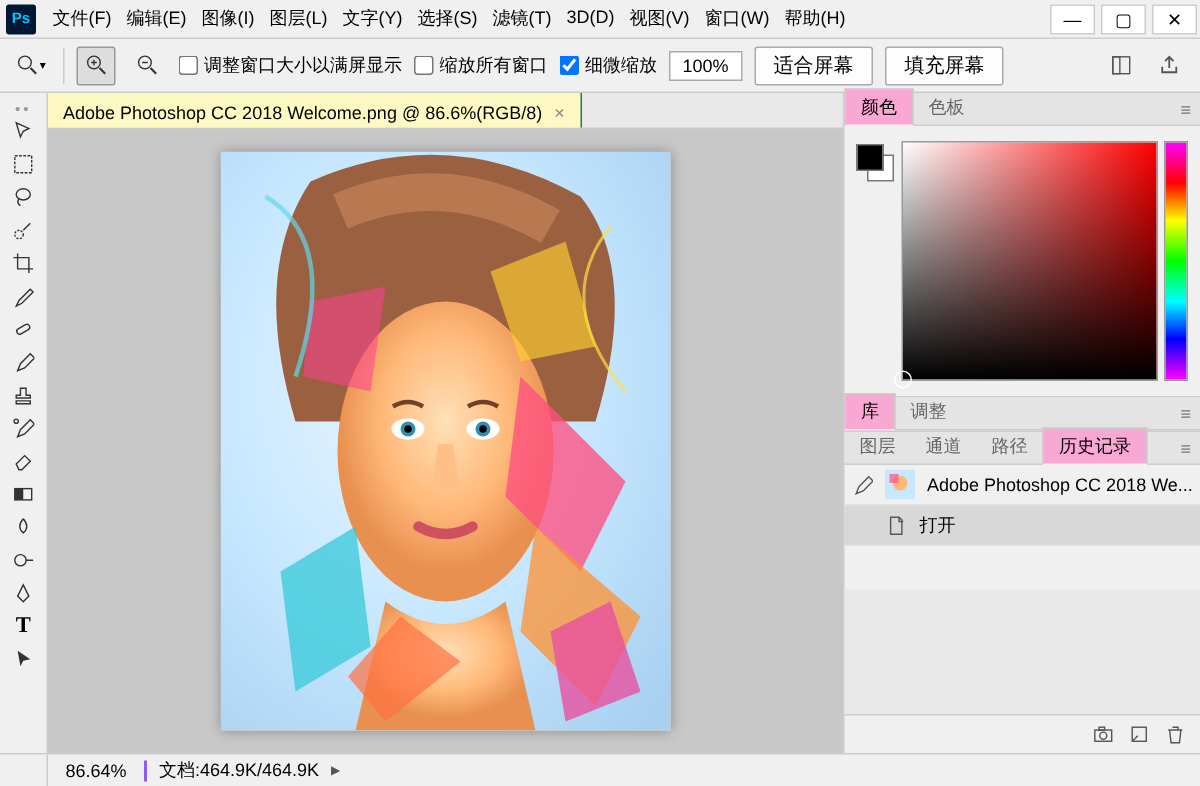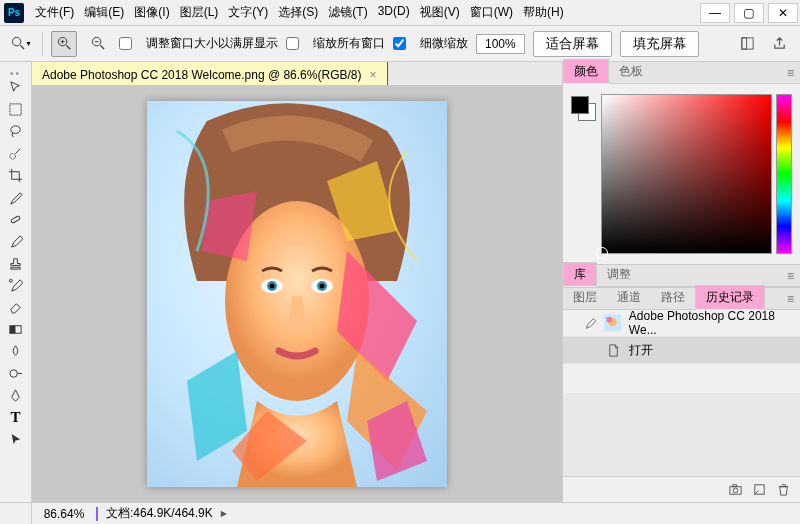--- a/index.html
+++ b/index.html
@@ -9,21 +9,21 @@
   .ps-logo { width: 20px; height: 20px; margin-left: 4px; background: #001833; color: #00c8ff; font-size: 10px; font-weight: bold; display: flex; align-items: center; justify-content: center; border-radius: 2px; }
   .menu { display: flex; margin-left: 6px; }
   .menu-item { padding: 4px 5px; cursor: pointer; }
   .win-controls { margin-left: auto; display: flex; }
   .win-btn { width: 30px; height: 20px; display: flex; align-items: center; justify-content: center; font-size: 12px; margin: 0 2px; border: 1px solid #ccc; background: #fff; cursor:pointer;}
   
   .options-bar { height: 36px; background: #f0f0f0; border-bottom: 1px solid #ccc; display: flex; align-items: center; padding: 0 8px; gap: 8px; }
   .tool-icon-sm { width: 26px; height: 26px; display:flex;align-items:center;justify-content:center;border:1px solid transparent;border-radius:2px;cursor:pointer;}
   .tool-icon-sm.active { background: #ddd; border-color:#999; }
   .vdiv { width: 1px; height: 24px; background: #ccc; }
-  .chk { display: flex; align-items: center; gap: 14px; cursor:pointer; }
+  .chk { display: flex; align-items: center; gap: 4px; cursor:pointer; }
   .chk input { width: 13px; height: 13px; }
   .zoom-val { border: 1px solid #aaa; padding: 2px 8px; background: #fff; }
   .btn { border: 1px solid #aaa; background: #fdfdfd; padding: 3px 12px; cursor:pointer; border-radius:2px; }
   .end-icons { display:flex; gap:6px; margin-left:auto;}
   .end-icons .tool-icon-sm { font-size:14px;}
 
   .main { display: flex; height: calc(524px - 26px - 36px - 22px); }
   
   .toolbox { width: 32px; background: #f0f0f0; border-right: 1px solid #ccc; display: flex; flex-direction: column; align-items: center; padding-top: 6px; }
   .toolbox .grip { width: 20px; height: 5px; display:flex;justify-content:center; font-size:10px; color:#999; letter-spacing:2px; margin-bottom:4px;}
@@ -48,21 +48,21 @@
   .sw-b { position:absolute; top:7px; left:7px; width:18px;height:18px; background:#fff; border:1px solid #777;}
   .sw-f { position:absolute; top:0; left:0; width:18px;height:18px; background:#000; border:1px solid #777;}
   .picker { flex: 1; height: 160px; position:relative; background: linear-gradient(to bottom, transparent 0%, #000 100%), linear-gradient(to right, #fff 0%, #f00 100%); border:1px solid #999;}
   .hue { width: 16px; height: 160px; background: linear-gradient(to bottom, #f0f 0%, #f00 17%, #ff0 33%, #0f0 50%, #0ff 67%, #00f 83%, #f0f 100%); border:1px solid #999;}
   .picker .circ { position:absolute; bottom:-6px; left:-6px; width:12px;height:12px;border:1px solid #fff; border-radius:50%;}
 
   .mid-row { display:flex; border-top:1px solid #ccc; border-bottom:1px solid #ccc;}
   .layer-section { flex:1; display:flex; flex-direction:column;}
   .hist-list { flex:1;}
   .hist-rows { font-size:12px;}
-  .hist-row { display:flex; align-items:center; height:27px; padding:0 20px; gap:8px; border-bottom:1px solid #e0e0e0; }
+  .hist-row { display:flex; align-items:center; height:27px; padding:0 4px; gap:8px; border-bottom:1px solid #e0e0e0; }
   .hist-row.sel { background:#d8d8d8;}
   .thumb { width:20px;height:20px;}
   .panel-footer { height:26px; border-top:1px solid #ccc; display:flex; justify-content:flex-end; align-items:center; gap:2px; padding:0 6px;}
   .panel-footer .ic { width:22px;height:20px;display:flex;align-items:center;justify-content:center;cursor:pointer;}
   .layer-section .blank { flex:1; background:#e8e8e8;}
 
   .status { height: 22px; background: #f0f0f0; border-top: 1px solid #ccc; display: flex; align-items: center; font-size: 12px; }
   .status .zoom { width: 66px; border-right: 2px solid #8b5cf6; text-align: center; padding:0 4px;}
   .status .doc { padding: 0 8px; }
   .status .tri { font-size: 8px; color: #555; }

